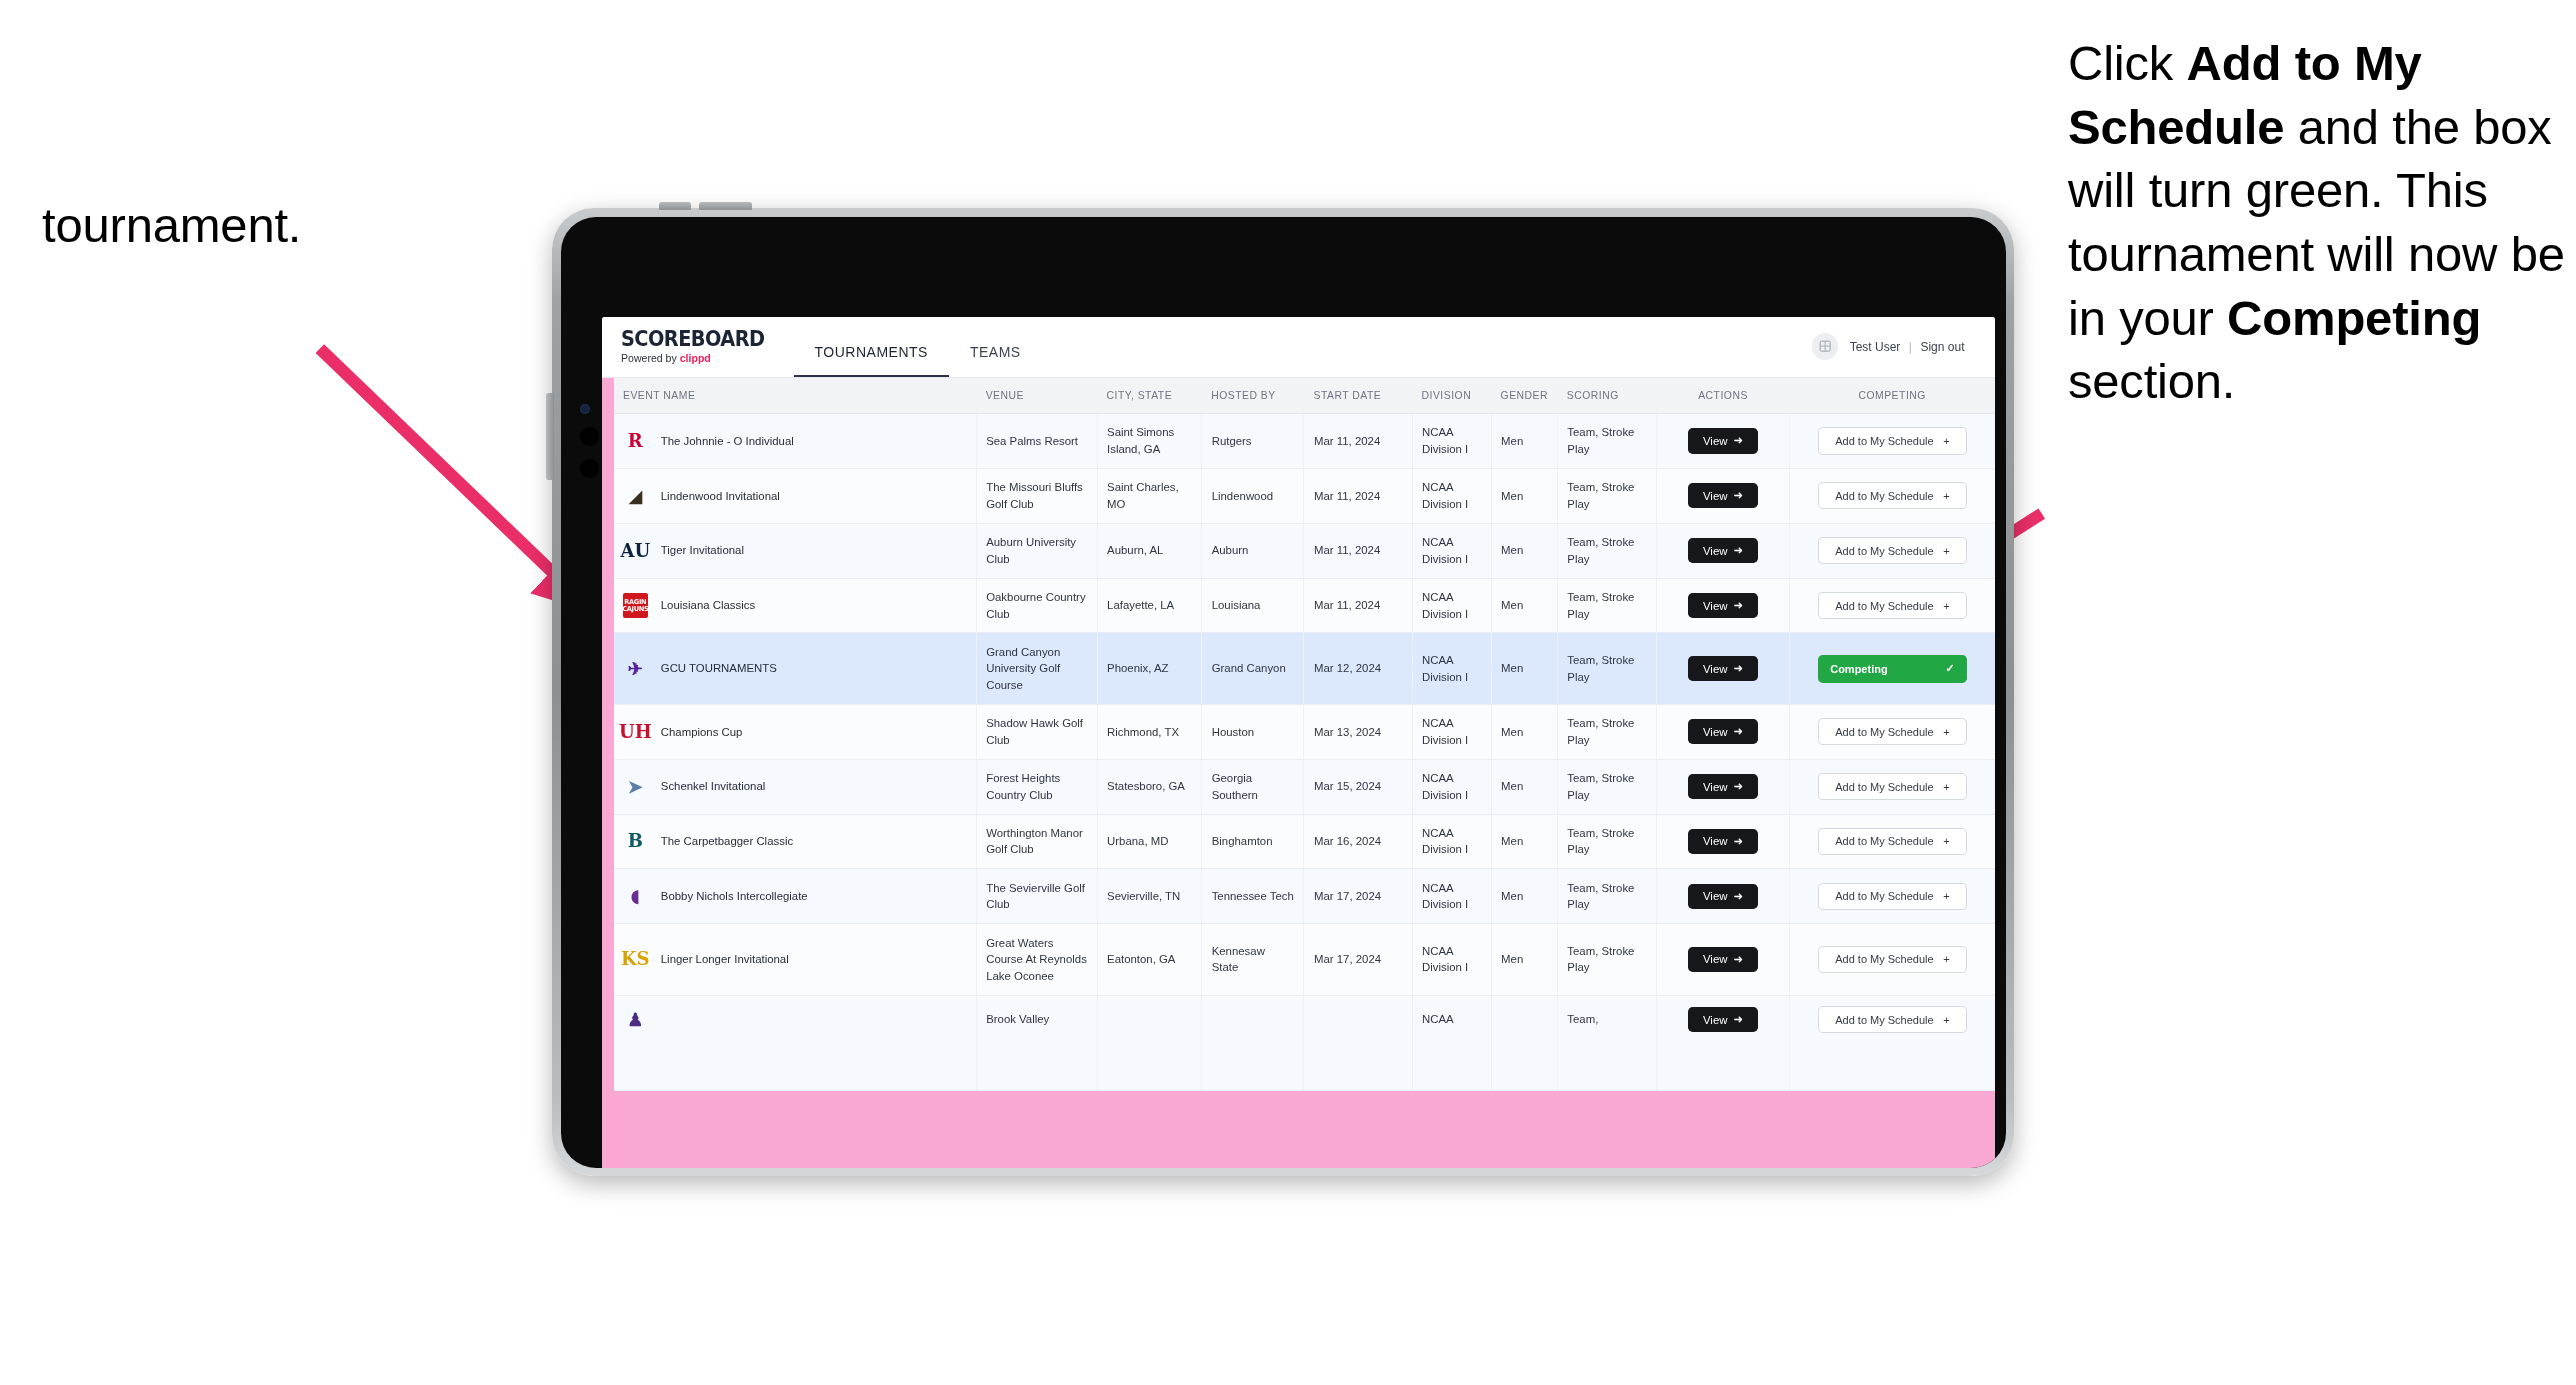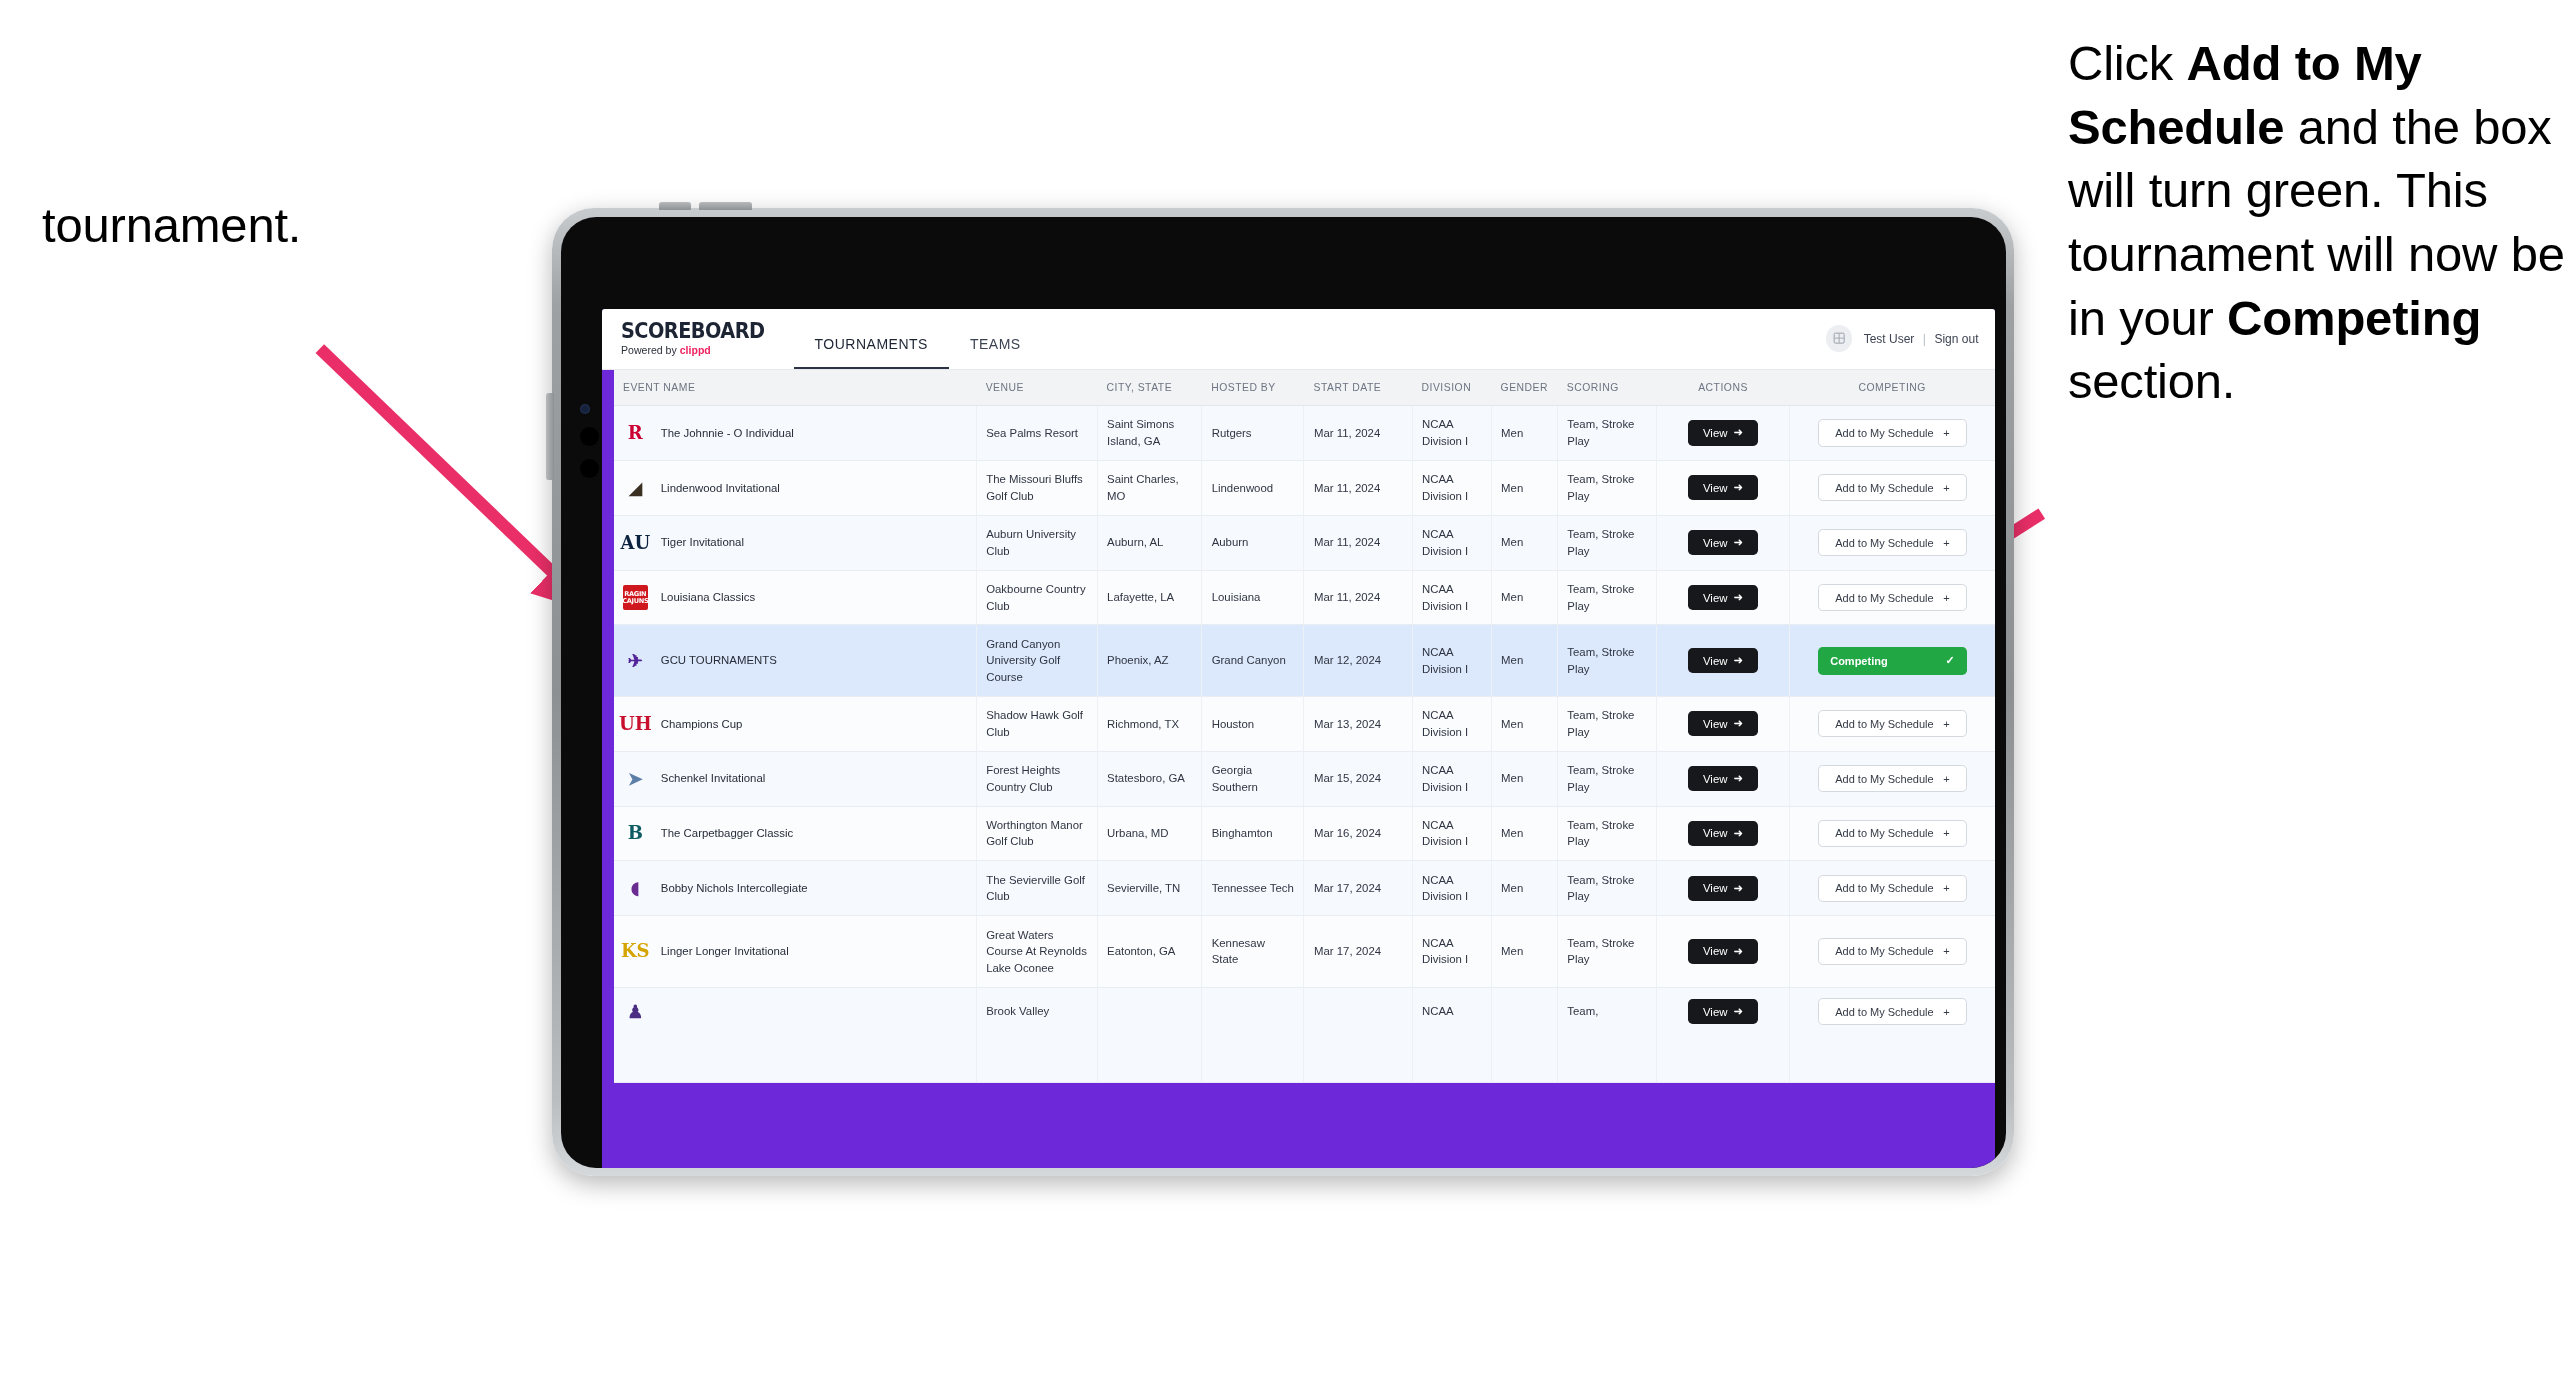--- a/index.html
+++ b/index.html
@@ -59,23 +59,23 @@
   .bezel-dot {
     position: absolute; left: 19px; border-radius: 50%; background: #000;
   }
   #dot-camera { top: 187px; width: 10.4px; height: 10.4px; background: #16213b; box-shadow: 0 0 2.8px #2a3d63 inset; }
   #dot-a { top: 210px; width: 19px; height: 19px; }
   #dot-b { top: 242px; width: 19px; height: 19px; }
 
   
   #app {
     position: absolute;
-    left: 41px; top: 92px;
+    left: 41px; top: 100px;
     width: 1393px; height: 894px;
-    background: #6d28d9;
+    background: #f9a8d4;
     border-radius: 2.8px;
     overflow: hidden;
   }
 
   
   #app-topbar {
     display: flex; align-items: stretch;
     height: 61px; background: #fff;
     border-bottom: 0.9px solid #e6e8eb;
   }
@@ -98,21 +98,21 @@
   .topnav-item {
     display: flex; align-items: center; padding: 7px 21px;
     font-size: 14px; letter-spacing: 0.5px; color: #3c4352;
     cursor: pointer; border-bottom: 2.8px solid transparent;
     white-space: nowrap;
     margin-top: 12px;
   }
   .topnav-item.active { color: #1d2433; border-bottom-color: #2b3244; }
 
   #topbar-spacer { flex: 1; }
-  #topbar-user { display: flex; align-items: center; gap: 11.4px; padding-right: 16px; justify-content: flex-end; }
+  #topbar-user { display: flex; align-items: center; gap: 11.4px; padding-right: 30px; justify-content: flex-end; }
   #user-avatar {
     width: 26.5px; height: 26.5px; border-radius: 50%;
     background: #eceef1; display: flex; align-items: center; justify-content: center;
     color: #9aa0ab; font-size: 12.3px;
   }
   #user-meta { font-size: 12px; color: #3c4352; display: flex; gap: 8.5px; align-items: center; }
   #user-meta .sep { color: #b7bcc5; }
   #signout-link { cursor: pointer; }
 
   

